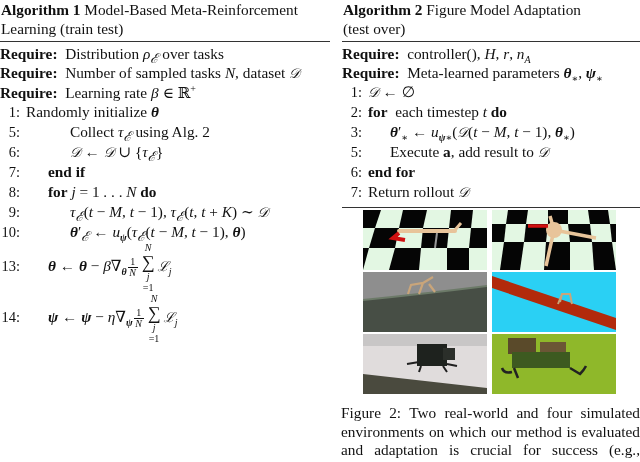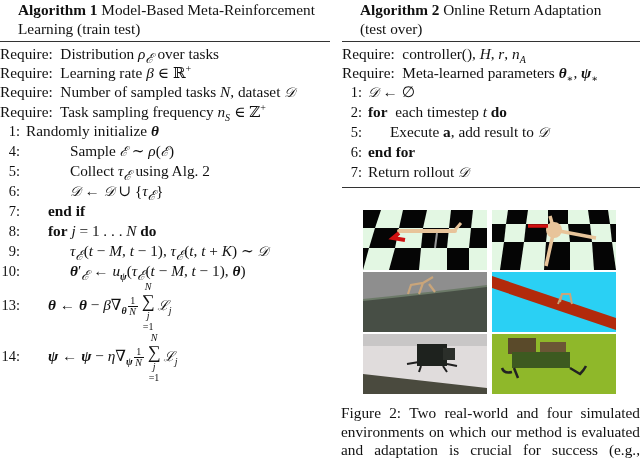--- a/index.html
+++ b/index.html
@@ -1,26 +1,26 @@
 <!DOCTYPE html>
 <html><head>
 <meta charset="utf-8">
 <style>
   html, body { margin:0; padding:0; background:#ffffff; }
   body { width:640px; height:462px; overflow:hidden; position:relative;
          font-family:"Liberation Serif", "DejaVu Serif", serif; color:#111; font-size:15.3px; }
   .col { position:absolute; top:0; }
   #alg1 { left:0; width:330px; }
   #alg2 { left:342px; width:298px; }
-  .alg-title { line-height:19px; padding-left:18px; }
+  .alg-title { line-height:19px; padding-left:1px; }
   .alg-title b { font-weight:bold; }
   .rule { border-top:1.6px solid #333; margin:3px 0 2px 0; }
   .rule-thin { border-top:1.2px solid #333; }
   .line { line-height:19px; white-space:nowrap; position:relative; }
-  .req b { font-weight:normal; }
+  .req b { font-weight:bold; }
   .num { display:inline-block; width:20px; text-align:right; margin-right:6px; font-size:14.5px; }
   .ind1 { padding-left:22px; }
   .ind2 { padding-left:44px; }
   i.m { font-style:italic; }
   .bm { font-weight:bold; font-style:italic; }
   .cal { font-family:"DejaVu Serif", serif; font-style:italic; font-size:13.5px; }
   sub, sup { font-size:10px; line-height:0; }
   .sum { display:inline-flex; flex-direction:column; align-items:center; vertical-align:middle; line-height:11px; font-size:10px; margin:0 3px; }
   .sum .sig { font-size:18px; line-height:18px; }
   .frac { display:inline-flex; flex-direction:column; align-items:center; vertical-align:middle; font-size:10px; line-height:10px; margin:0 1px; }
@@ -36,26 +36,24 @@
 
 <div id="alg1" class="col">
   <div class="alg-title">
     <b>Algorithm 1</b>
     <span>Model-Based Meta-Reinforcement</span><br>
     <span>Learning (train test)</span>
   </div>
   <div class="rule"></div>
 
   <div class="line req"><b>Require:</b>&nbsp; Distribution <i class="m">ρ</i><sub class="cal">ℰ</sub> over tasks</div>
+  <div class="line req"><b>Require:</b>&nbsp; Number of sampled tasks <i class="m">N</i>, dataset <span class="cal">𝒟</span></div>
   <div class="line req"><b>Require:</b>&nbsp; Learning rate <i class="m">β</i> ∈ ℝ<sup>+</sup></div>
-  <div class="line req"><b>Require:</b>&nbsp; Number of sampled tasks <i class="m">N</i>, dataset <span class="cal">𝒟</span></div>
-  <div class="line req"><b>Require:</b>&nbsp; Task sampling frequency <i class="m">n<sub>S</sub></i> ∈ ℤ<sup>+</sup></div>
 
   <div class="line"><span class="num">1:</span>Randomly initialize <span class="bm">θ</span></div>
-  <div class="line"><span class="num">4:</span><span class="ind2">Sample <span class="cal">ℰ</span> ∼ <i class="m">ρ</i>(<span class="cal">ℰ</span>)</span></div>
   <div class="line"><span class="num">5:</span><span class="ind2">Collect <i class="m">τ</i><sub class="cal">ℰ</sub> using Alg. 2</span></div>
   <div class="line"><span class="num">6:</span><span class="ind2"><span class="cal">𝒟</span> ← <span class="cal">𝒟</span> ∪ {<i class="m">τ</i><sub class="cal">ℰ</sub>}</span></div>
   <div class="line"><span class="num">7:</span><span class="ind1"><b>end if</b></span></div>
   <div class="line"><span class="num">8:</span><span class="ind1"><b>for</b> <i class="m">j</i> = 1 . . . <i class="m">N</i> <b>do</b></span></div>
   <div class="line"><span class="num">9:</span><span class="ind2"><i class="m">τ</i><sub class="cal">ℰ</sub>(<i class="m">t</i> − <i class="m">M</i>, <i class="m">t</i> − 1), <i class="m">τ</i><sub class="cal">ℰ</sub>(<i class="m">t</i>, <i class="m">t</i> + <i class="m">K</i>) ∼ <span class="cal">𝒟</span></span></div>
   <div class="line"><span class="num">10:</span><span class="ind2"><span class="bm">θ</span>′<sub class="cal">ℰ</sub> ← <i class="m">u</i><sub><span class="bm">ψ</span></sub>(<i class="m">τ</i><sub class="cal">ℰ</sub>(<i class="m">t</i> − <i class="m">M</i>, <i class="m">t</i> − 1), <span class="bm">θ</span>)</span></div>
   <div class="line tall"><span class="num">13:</span><span class="ind1"><span class="bm">θ</span> ← <span class="bm">θ</span> − <i class="m">β</i>∇<sub><span class="bm">θ</span></sub><span class="frac">
           <span>1</span>
           <span class="bar"></span>
           <i>N</i>
@@ -64,28 +62,29 @@
           <span>1</span>
           <span class="bar"></span>
           <i>N</i>
         </span><span class="sum"><i>N</i><span class="sig">∑</span><i>j</i>=1</span><span class="cal">ℒ</span><sub><i>j</i></sub></span></div>
 
 </div>
 
 <div id="alg2" class="col">
   <div class="alg-title">
     <b>Algorithm 2</b>
-    <span>Online Return Adaptation</span><br>
+    <span>Figure Model Adaptation</span><br>
     <span>(test over)</span>
   </div>
   <div class="rule"></div>
   <div class="line req"><b>Require:</b>&nbsp; controller(), <i class="m">H</i>, <i class="m">r</i>, <i class="m">n<sub>A</sub></i></div>
   <div class="line req"><b>Require:</b>&nbsp; Meta-learned parameters <span class="bm">θ</span><sub>∗</sub>, <span class="bm">ψ</span><sub>∗</sub></div>
   <div class="line"><span class="num">1:</span><span class="cal">𝒟</span> ← ∅</div>
   <div class="line"><span class="num">2:</span><b>for</b>&nbsp; each timestep <i class="m">t</i> <b>do</b></div>
+  <div class="line"><span class="num">3:</span><span class="ind1"><span class="bm">θ</span>′<sub>∗</sub> ← <i class="m">u</i><sub><span class="bm">ψ</span>∗</sub>(<span class="cal">𝒟</span>(<i class="m">t</i> − <i class="m">M</i>, <i class="m">t</i> − 1), <span class="bm">θ</span><sub>∗</sub>)</span></div>
   <div class="line"><span class="num">5:</span><span class="ind1">Execute <b>a</b>, add result to <span class="cal">𝒟</span></span></div>
   <div class="line"><span class="num">6:</span><b>end for</b></div>
   <div class="line"><span class="num">7:</span>Return rollout <span class="cal">𝒟</span></div>
   <div class="rule-thin" style="margin-top:5px;"></div>
 </div>
 
 <div id="figure">
   <div class="grid">
     <div class="cell">
       <svg width="124" height="60" viewBox="0 0 124 60">

